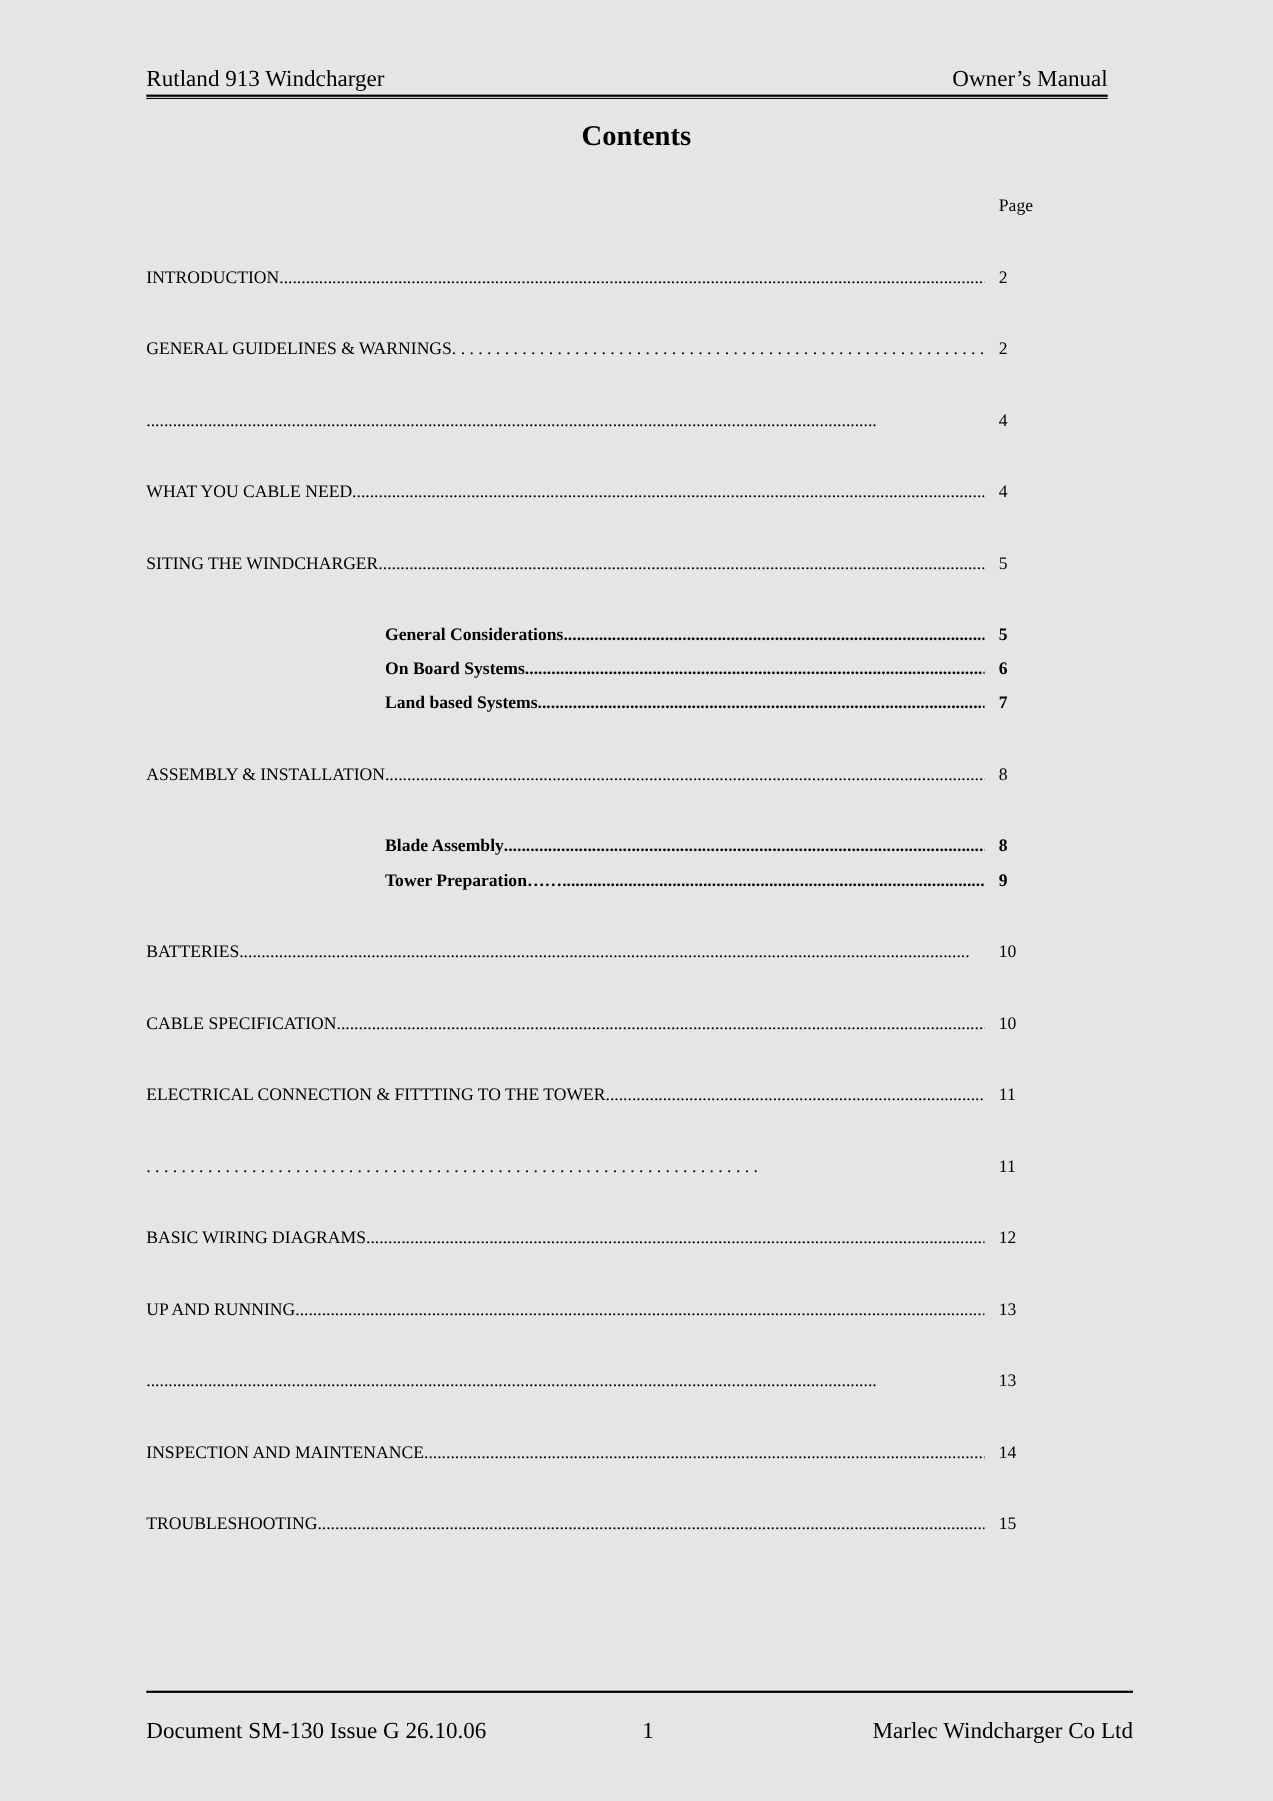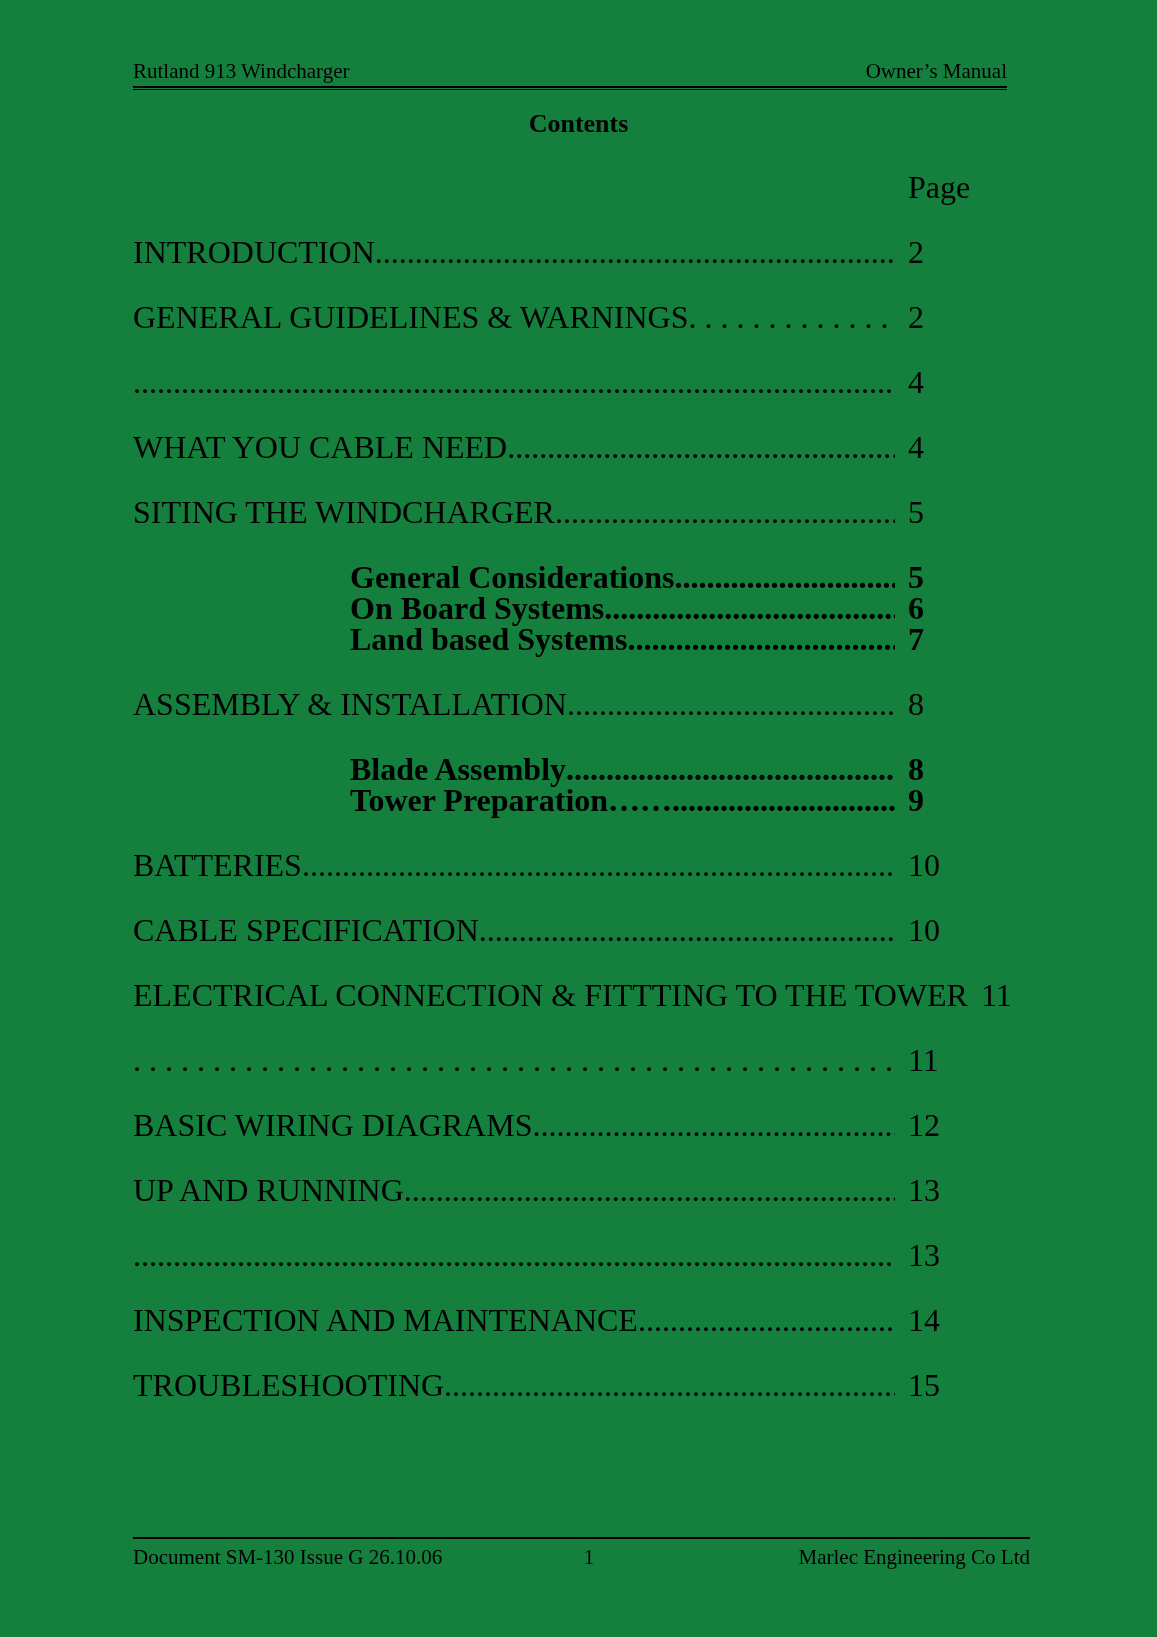--- a/index.html
+++ b/index.html
@@ -1,20 +1,20 @@
 <!DOCTYPE html>
 <html><head>
 <meta charset="utf-8">
 <style>
   html, body { margin: 0; padding: 0; background: #ffffff; }
   .page {
     position: relative;
     width: 1157px;
     height: 1637px;
-    background: #15803d;
+    background: #e5e5e5;
     color: #000000;
     font-family: "Liberation Serif", "DejaVu Serif", serif;
     overflow: hidden;
   }
 
   
   .header {
     position: absolute;
     left: 133px;
     top: 58px;
@@ -50,21 +50,21 @@
     font-weight: bold;
     line-height: 31px;
   }
 
   
   .toc {
     position: absolute;
     left: 133px;
     top: 172px;
     width: 813px;
-    font-size: 32px;
+    font-size: 16px;
   }
   .row {
     display: flex;
     align-items: baseline;
     line-height: 31px;
     height: 31px;
     margin-top: 0;
   }
   .row.gap { margin-top: 34px; }
   .row.indent { padding-left: 217px; font-weight: bold; }
@@ -89,21 +89,21 @@
   
   .footer {
     position: absolute;
     left: 133px;
     top: 1537px;
     width: 897px;
   }
   .footer-row {
     display: flex;
     align-items: baseline;
-    margin-top: 5px;
+    margin-top: 21px;
     font-size: 21px;
     line-height: 26px;
     justify-content: flex-end;
   }
   .footer-row .f-left  { flex: 1 1 0; text-align: left;  white-space: nowrap; }
   .footer-row .f-center{ flex: 1 1 0; text-align: center; }
   .footer-row .f-right { flex: 1 1 0; text-align: right; white-space: nowrap; }
 </style>
 </head>
 <body>
@@ -245,17 +245,17 @@
       <span class="pagecell">15</span>
     </div>
 
   </div>
 
   <div class="footer">
     <div class="rule-single"></div>
     <div class="footer-row">
       <span class="f-left">Document SM-130 Issue G 26.10.06</span>
       <span class="f-center">1</span>
-      <span class="f-right">Marlec Engineering Co Ltd</span>
+      <span class="f-right">Marlec Windcharger Co Ltd</span>
     </div>
   </div>
 
 </div>
 
 </body></html>

